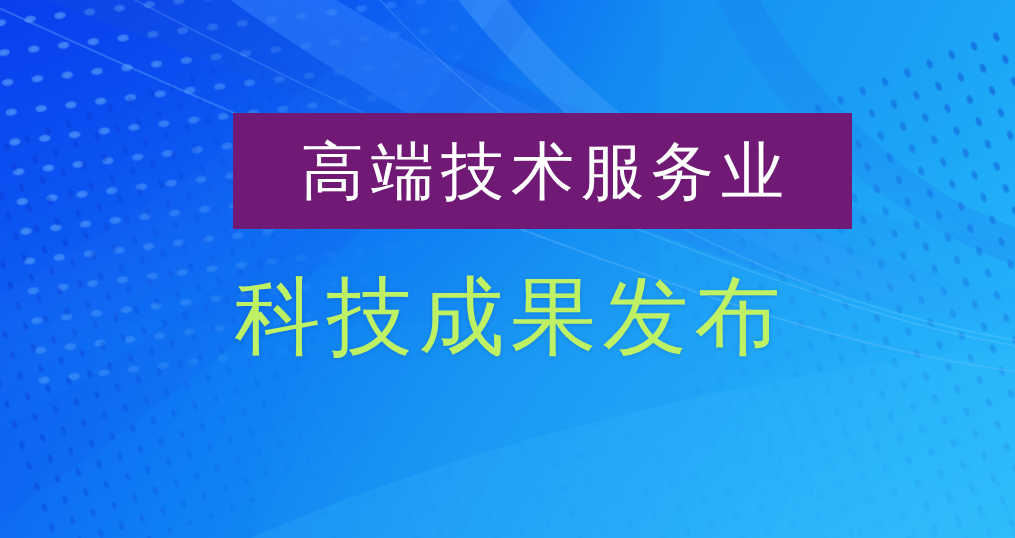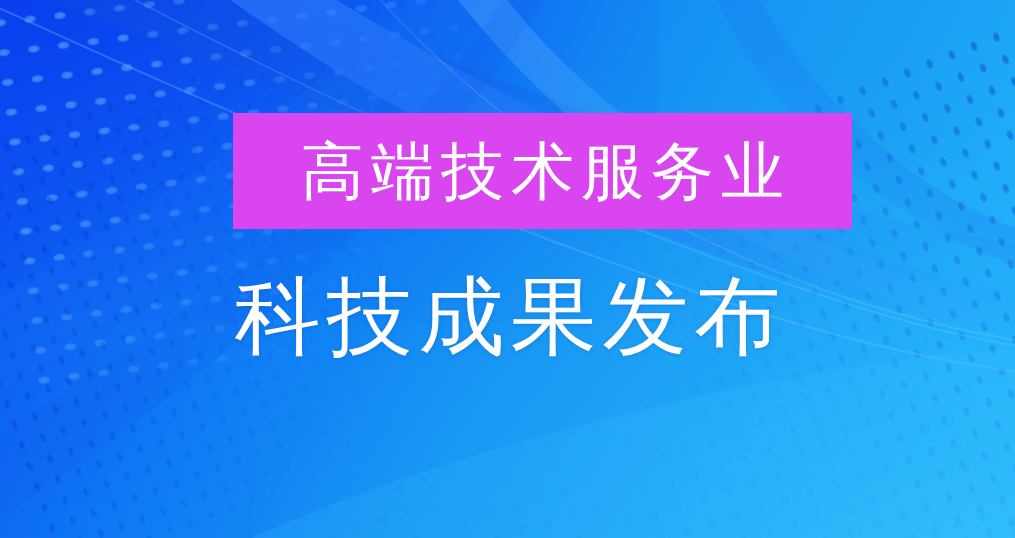--- a/index.html
+++ b/index.html
@@ -186,21 +186,21 @@
     height: 538px;
   }
 
   
   #title-bar {
     position: absolute;
     left: 233px;
     top: 113px;
     width: 619px;
     height: 116px;
-    background: #d946ef;
+    background: #701a75;
     display: flex;
     align-items: center;
     justify-content: center;
   }
   #title-bar .title-text {
     color: #ffffff;
     font-family: "Liberation Sans", "DejaVu Sans", sans-serif;
     font-size: 63px;
     line-height: 1;
     letter-spacing: 7px;
@@ -209,21 +209,21 @@
     white-space: nowrap;
   }
 
   
   #subtitle {
     position: absolute;
     left: 0;
     right: 0;
     top: 272px;
     text-align: center;
-    color: #ffffff;
+    color: #bef264;
     font-family: "Liberation Serif", "DejaVu Serif", serif;
     font-size: 86px;
     line-height: 1.05;
     letter-spacing: 6px;
     text-indent: 6px;
     font-weight: 400;
     white-space: nowrap;
     text-shadow: 0 1px 4px rgba(0,40,140,0.18);
   }
 </style>

